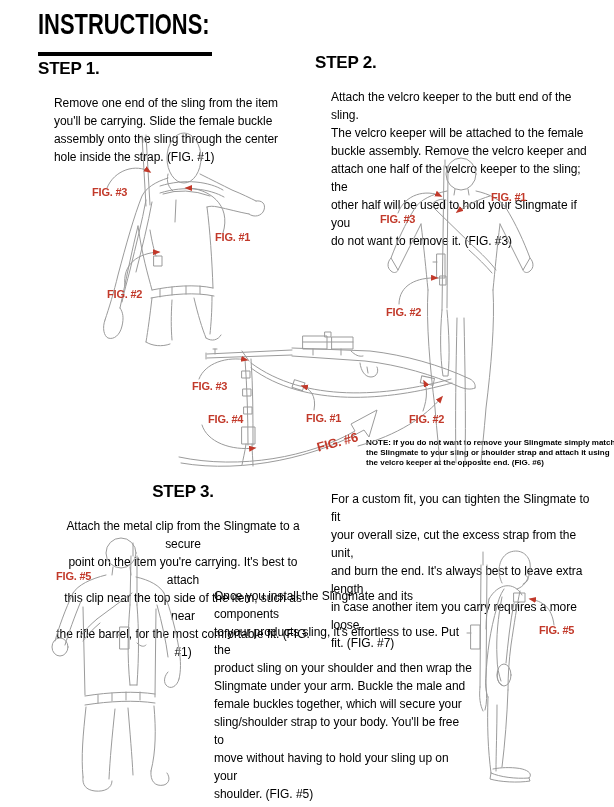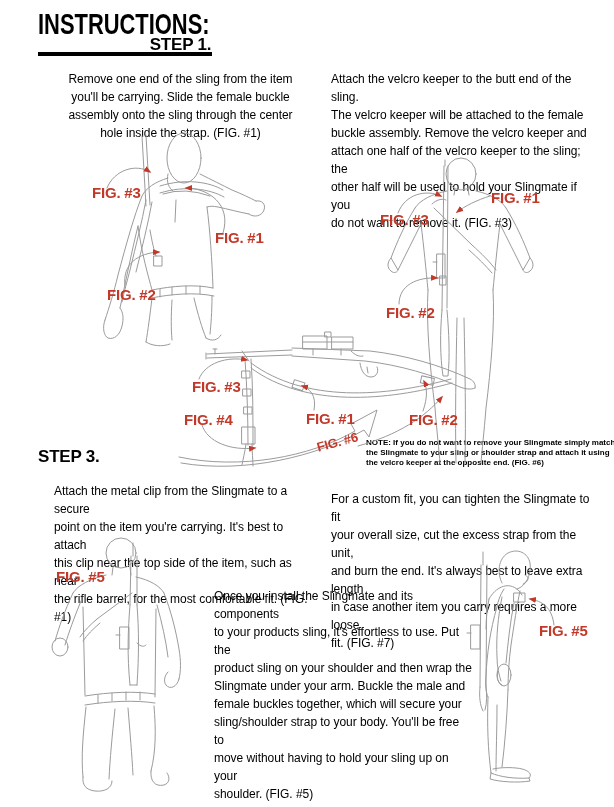--- a/index.html
+++ b/index.html
@@ -24,45 +24,45 @@
   
   .step{position:absolute;}
   .step h2{
     font-size:17px;font-weight:bold;margin:0 0 3px 0;
     letter-spacing:-0.2px;line-height:18px;
   }
   .step p{
     font-size:12px;line-height:18px;margin:16px;
     white-space:pre-line;letter-spacing:-0.05px;
   }
-  #step1{left:38px;top:36px;width:285px;text-align:center;}
+  #step1{left:38px;top:60px;width:285px;}
   #step2{left:315px;top:54px;width:300px;}
-  #step3{left:38px;top:448px;width:290px;}
+  #step3{left:38px;top:483px;width:290px;text-align:center;}
   #step4{left:315px;top:474px;width:300px;}
   #step5{left:198px;top:571px;width:290px;}
 
   
   .note{
     position:absolute;left:366px;top:438px;width:250px;
     font-size:8px;font-weight:bold;line-height:10px;white-space:pre-line;
   }
 
   
   .figlabel{
-    position:absolute;color:#c2392a;font-weight:bold;font-size:15px;
+    position:absolute;color:#c2392a;font-weight:bold;font-size:11px;
     letter-spacing:-0.2px;white-space:nowrap;line-height:13px;
   }
   #lblA3{left:92px;top:186px;}
   #lblA1{left:215px;top:231px;}
   #lblA2{left:107px;top:288px;}
   #lblB1{left:491px;top:191px;}
   #lblB3{left:380px;top:213px;}
   #lblB2{left:386px;top:306px;}
   #lblC3{left:192px;top:380px;}
-  #lblC4{left:184px;top:413px;text-align:right;}
+  #lblC4{left:208px;top:413px;text-align:right;}
   #lblC1{left:306px;top:412px;}
   #lblC2{left:409px;top:413px;}
   #lblC6{left:317px;top:441px;transform:rotate(-15deg);transform-origin:left center;font-size:13px;}
   #lblD5{left:56px;top:570px;}
   #lblE5{left:539px;top:624px;}
 
   
   svg.fig{position:absolute;overflow:visible;}
   svg.fig path, svg.fig ellipse, svg.fig rect, svg.fig line{
     fill:none;stroke:#9b9b9b;stroke-width:1;
@@ -96,20 +96,21 @@
 
   <div class="step" id="step1">
     <h2>STEP 1.</h2>
     <p>Remove one end of the sling from the item
 you'll be carrying. Slide the female buckle
 assembly onto the sling through the center
 hole inside the strap. (FIG. #1)</p>
   </div>
 
   <div class="step" id="step2">
+    <h2>STEP 2.</h2>
     <p>Attach the velcro keeper to the butt end of the sling.
 The velcro keeper will be attached to the female
 buckle assembly. Remove the velcro keeper and
 attach one half of the velcro keeper to the sling; the
 other half will be used to hold your Slingmate if you
 do not want to remove it.  (FIG. #3)</p>
   </div>
 
   <div class="step" id="step3">
     <h2>STEP 3.</h2>

